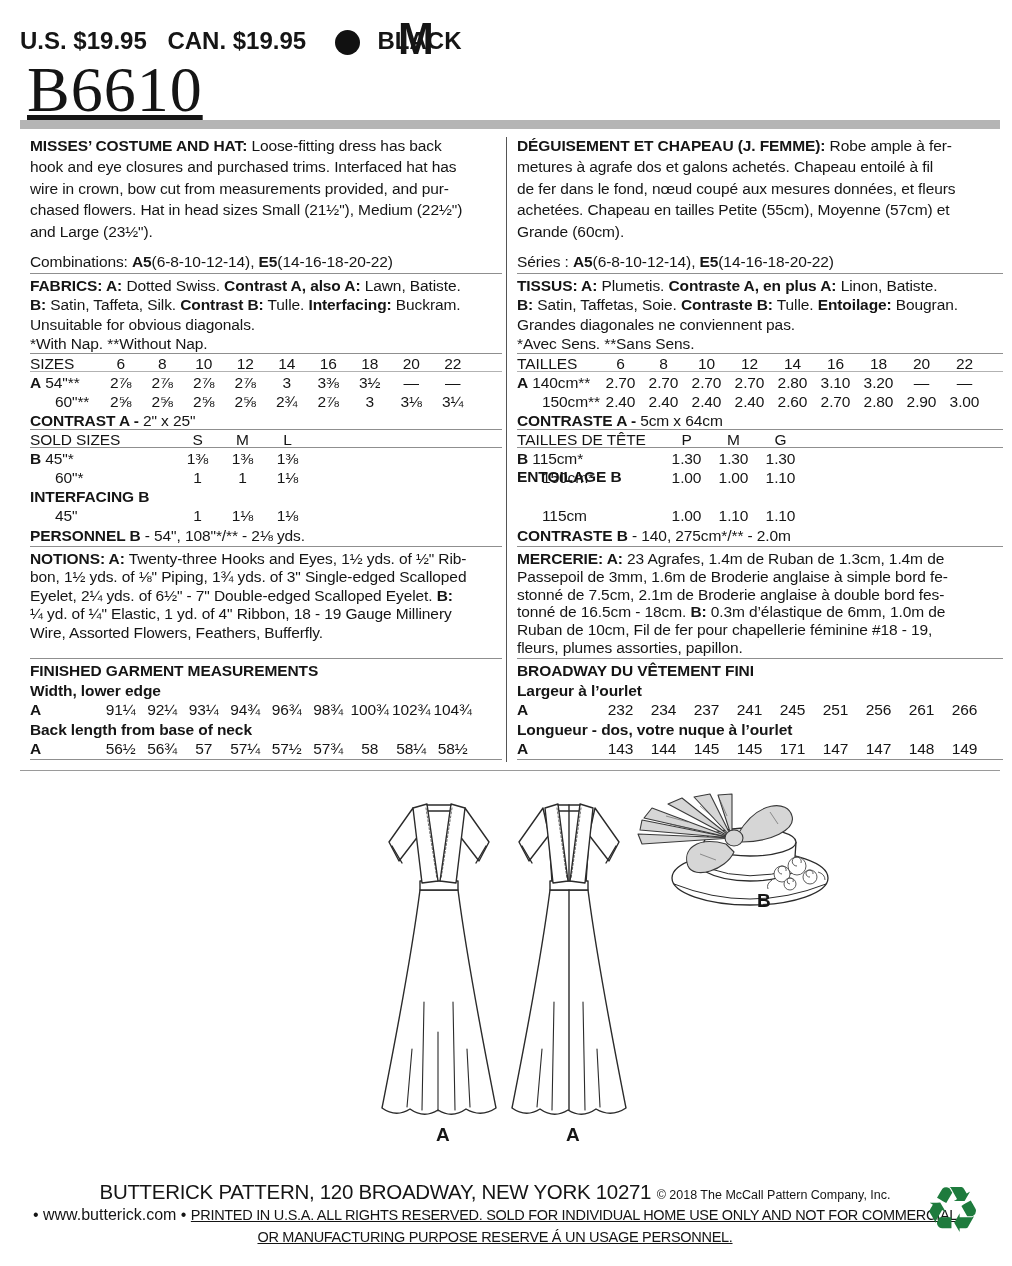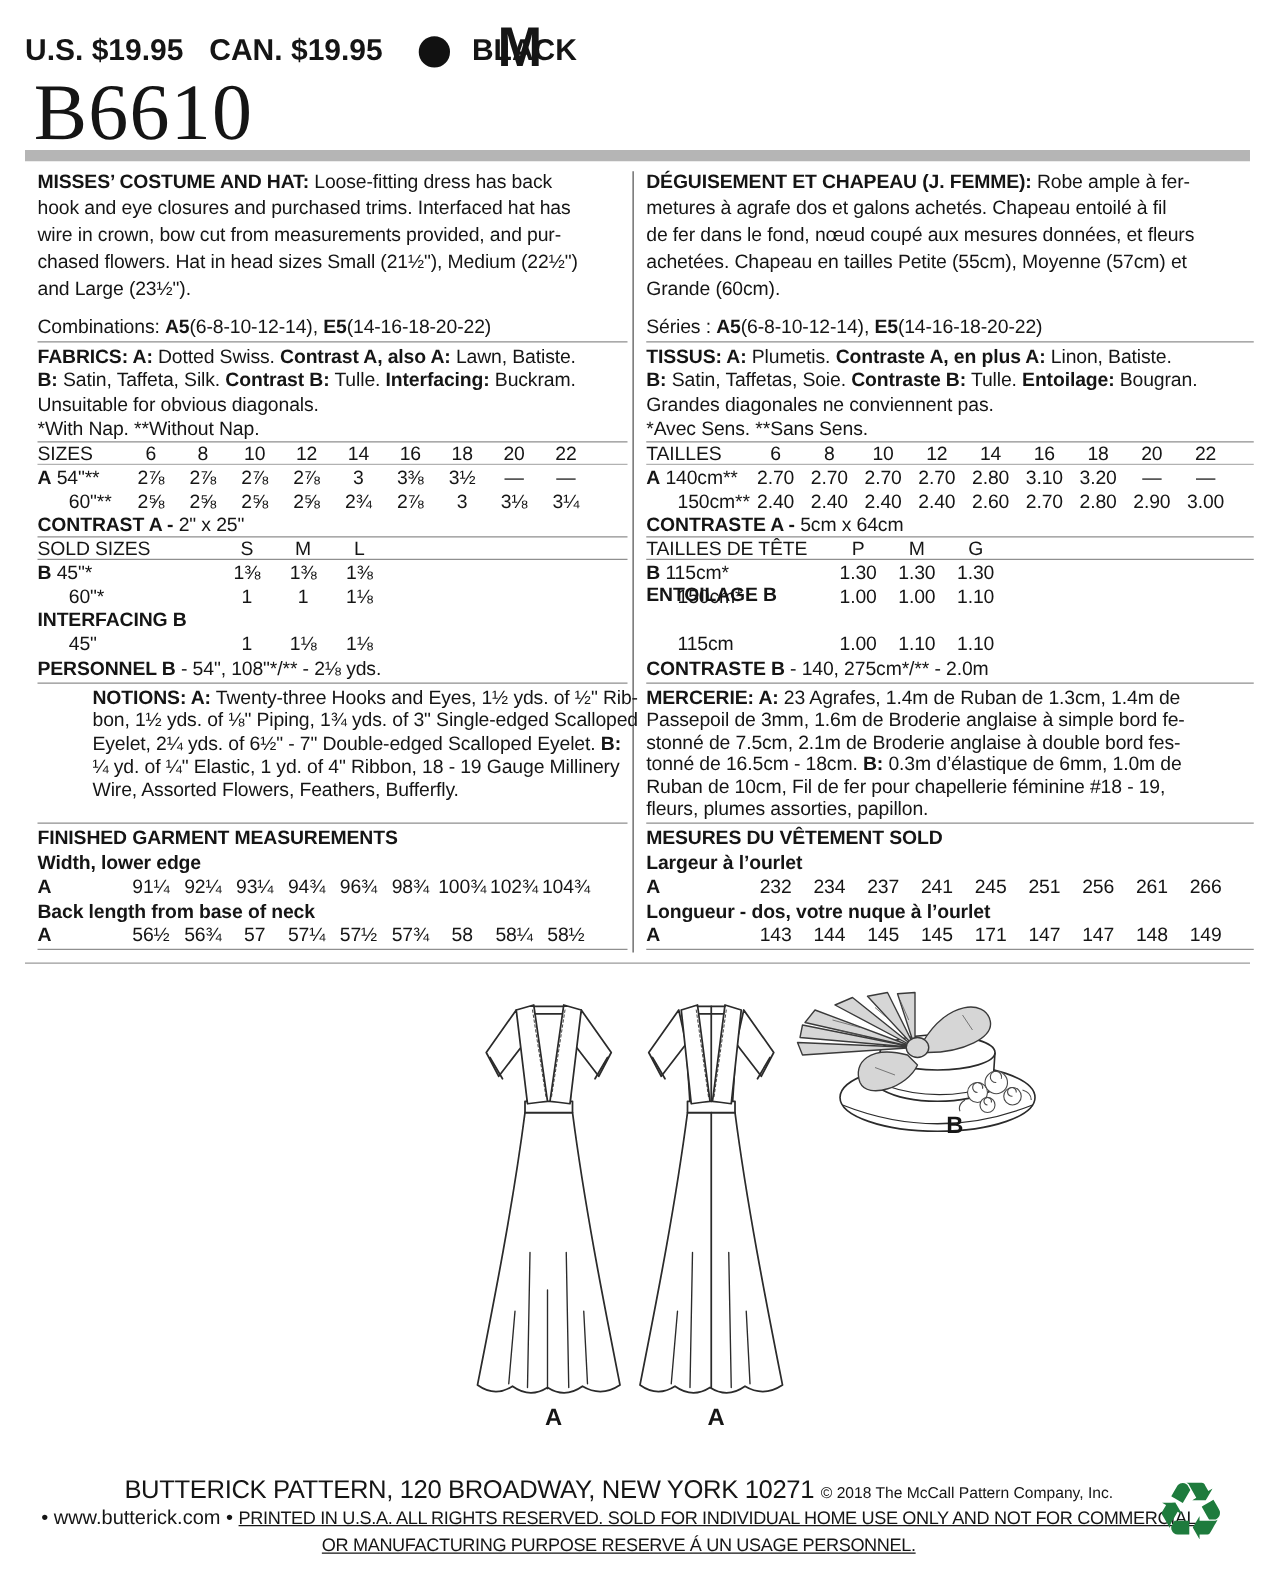--- a/index.html
+++ b/index.html
@@ -6,32 +6,32 @@
   body{width:1012px;height:1266px;background:#fff;color:#151515;
        font-family:"Liberation Sans",sans-serif;position:relative;overflow:hidden;}
   .b{font-weight:bold;}
   
   .price{position:absolute;top:27px;left:20px;font-size:24px;font-weight:bold;white-space:nowrap;}
   .price .gap{display:inline-block;width:14px;}
   .dot{display:inline-block;width:25px;height:25px;border-radius:50%;background:#111;
        vertical-align:-6px;margin:0 11px 0 22px;}
   .brandm{position:absolute;top:14px;left:398px;font-size:43px;font-weight:bold;transform:scaleY(1.04);}
   .pattnum{position:absolute;top:53px;left:27px;font-family:"Liberation Serif",serif;
-           font-size:64px;letter-spacing:1px;}
+           font-size:64px;letter-spacing:1px;text-decoration:underline;}
   .graybar{position:absolute;top:120px;left:20px;width:980px;height:9px;background:#b5b5b5;}
   .vdivider{position:absolute;left:506px;top:137px;height:625px;width:1px;background:#555;}
   .fullrule{position:absolute;top:770px;left:20px;width:980px;border-top:1.6px solid #9a9a9a;}
   
   .col{position:absolute;top:135px;font-size:15.5px;letter-spacing:-0.1px;}
   .col-en{left:30px;width:472px;}
   .col-fr{left:517px;width:486px;}
   .blk{position:absolute;left:0;right:0;white-space:nowrap;}
   .lines{line-height:21.4px;}
   .fab{line-height:19.4px;}
-  .not{line-height:18.4px;margin-left:44px;}
+  .not{line-height:18.4px;}
   .merc{line-height:17.8px;}
   .rule{position:absolute;left:0;right:0;height:0;border-top:1.6px solid #8f8f8f;}
   .rule.lt{border-top-color:#b2b2b2;}
   
   .trow{display:grid;height:19px;line-height:18px;align-items:start;}
   .g10{grid-template-columns:70px repeat(9,41.5px);}
   .g10f{grid-template-columns:82px repeat(9,43px);}
   .g4{grid-template-columns:145px repeat(3,45px);}
   .g4f{grid-template-columns:146px repeat(3,47px);}
   .cells{display:contents;}
@@ -158,21 +158,21 @@
   </div>
   <div class="blk b" style="top:333px">ENTOILAGE B</div>
   <div class="blk trow g4f" style="top:372px">
     <span class="tlabel ind"><span class="">115cm</span></span>
     <span class="cells"><span class="tcell">1.00</span><span class="tcell">1.10</span><span class="tcell">1.10</span></span>
   </div>
   <div class="blk" style="top:392px"><span class="b">CONTRASTE B</span><span class=""> - 140, 275cm*/** - 2.0m</span></div>
   <div class="rule" style="top:411px"></div>
   <div class="blk lines merc" style="top:415px"><span class="b">MERCERIE: A:</span><span class=""> 23 Agrafes, 1.4m de Ruban de 1.3cm, 1.4m de</span><br><span class="">Passepoil de 3mm, 1.6m de Broderie anglaise à simple bord fe-</span><br><span class="">stonné de 7.5cm, 2.1m de Broderie anglaise à double bord fes-</span><br><span class="">tonné de 16.5cm - 18cm. </span><span class="b">B:</span><span class=""> 0.3m d’élastique de 6mm, 1.0m de</span><br><span class="">Ruban de 10cm, Fil de fer pour chapellerie féminine #18 - 19,</span><br><span class="">fleurs, plumes assorties, papillon.</span></div>
   <div class="rule" style="top:523px"></div>
-  <div class="blk b" style="top:527px">MESURES DU VÊTEMENT SOLD</div>
+  <div class="blk b" style="top:527px">BROADWAY DU VÊTEMENT FINI</div>
   <div class="blk b" style="top:547px">Largeur à l’ourlet</div>
   <div class="blk trow g10f" style="top:566px">
     <span class="tlabel b">A</span>
     <span class="cells"><span class="tcell">232</span><span class="tcell">234</span><span class="tcell">237</span><span class="tcell">241</span><span class="tcell">245</span><span class="tcell">251</span><span class="tcell">256</span><span class="tcell">261</span><span class="tcell">266</span></span>
   </div>
   <div class="blk b" style="top:586px">Longueur - dos, votre nuque à l’ourlet</div>
   <div class="blk trow g10f" style="top:605px">
     <span class="tlabel b">A</span>
     <span class="cells"><span class="tcell">143</span><span class="tcell">144</span><span class="tcell">145</span><span class="tcell">145</span><span class="tcell">171</span><span class="tcell">147</span><span class="tcell">147</span><span class="tcell">148</span><span class="tcell">149</span></span>
   </div>

